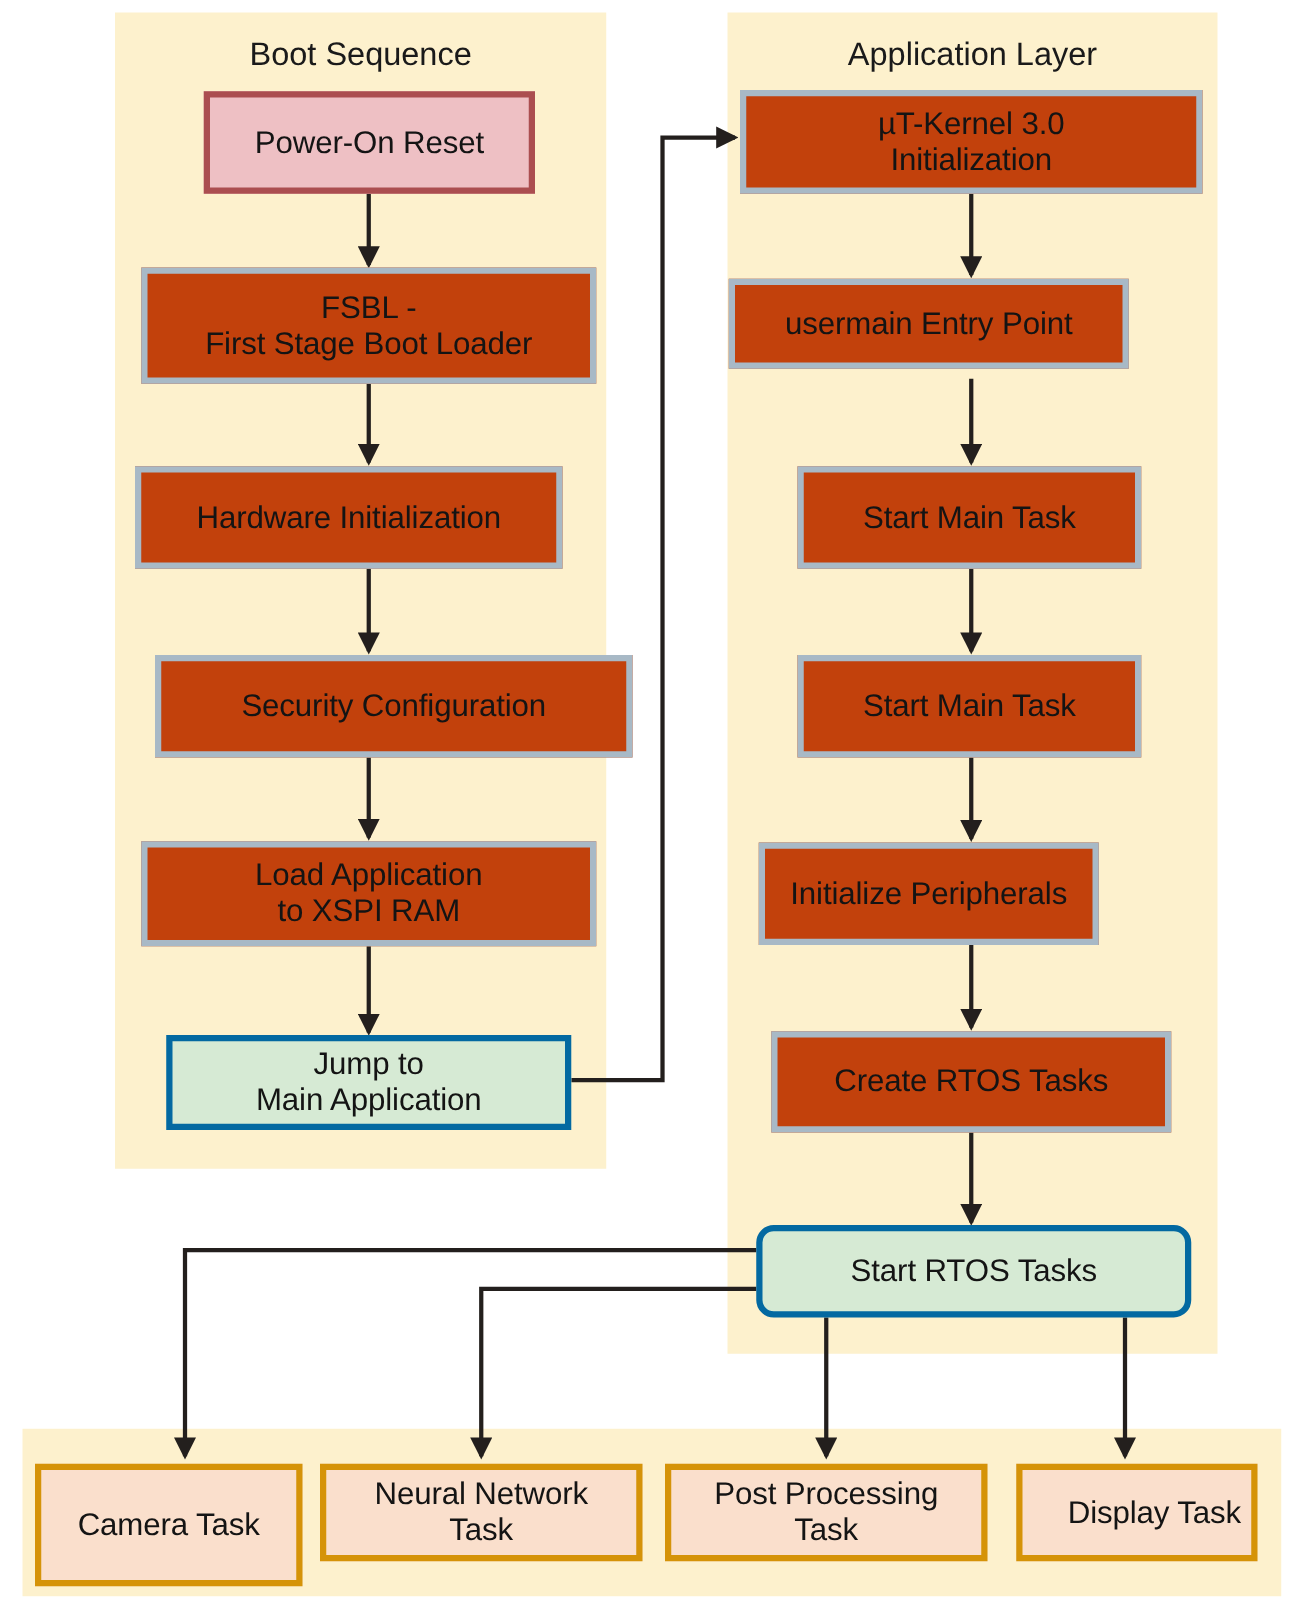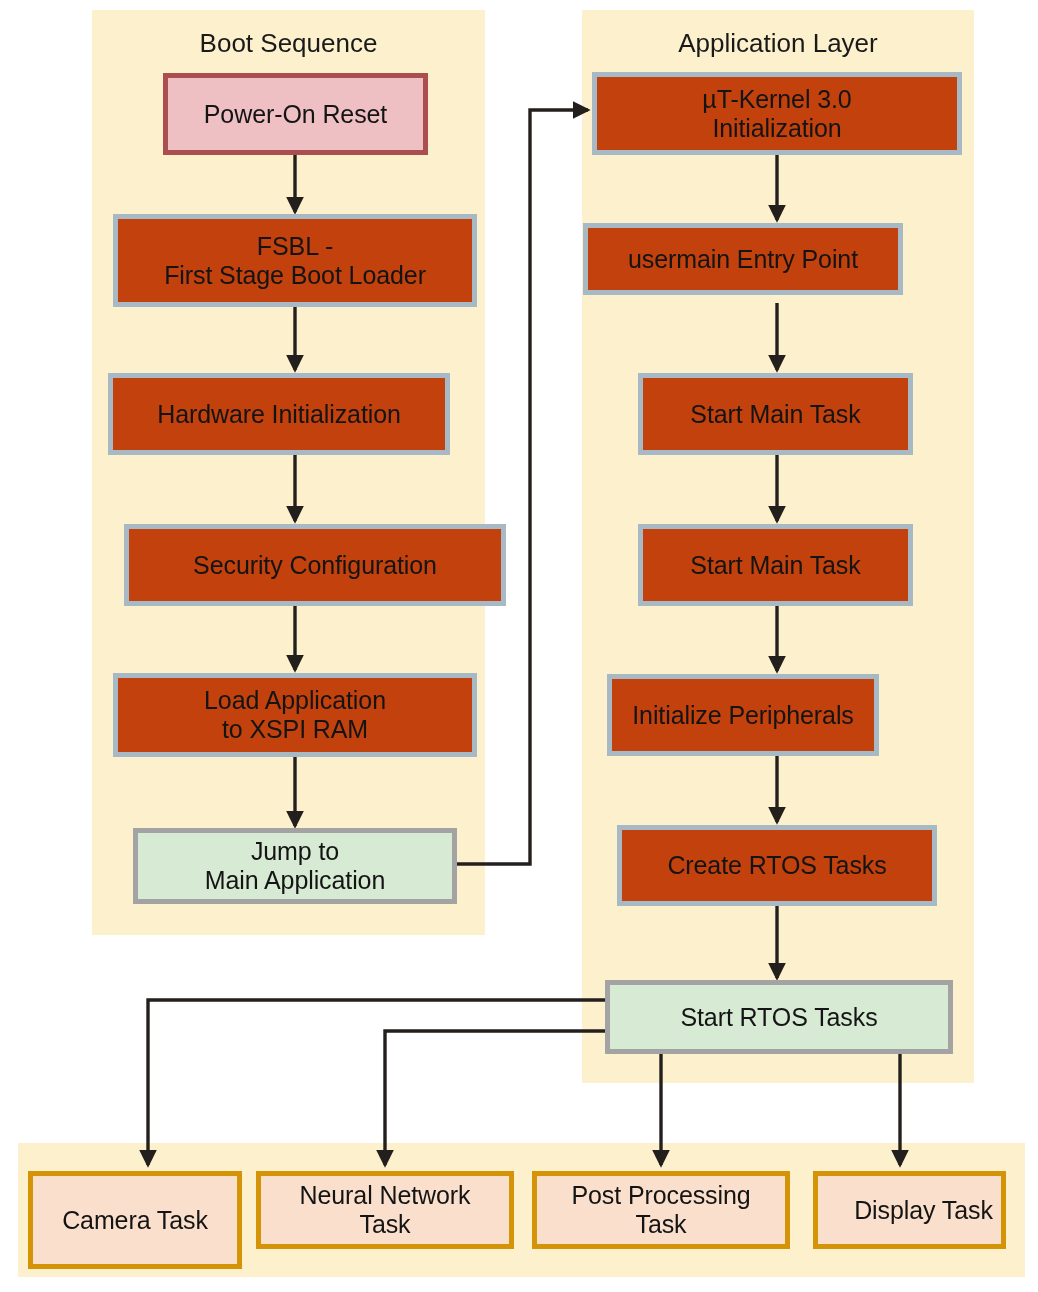--- a/index.html
+++ b/index.html
@@ -45,21 +45,21 @@
   .node.blue {
     background: #c2410c;
     border: 5px solid #a8b9c6;
   }
   .node.red {
     background: #eec0c4;
     border: 5px solid #ab4e50;
   }
   .node.green {
     background: #d6ead4;
-    border: 5px solid #a3a3a3;
+    border: 5px solid #0369a1;
   }
   .node.orange {
     background: #fadfcc;
     border: 5px solid #d59308;
   }
   .node span {
     display: block;
     padding: 0 4px;
   }
   svg.edges {
@@ -143,21 +143,21 @@
   </div>
   <div class="node blue" style="left:638px; top:524px; width:275px; height:82px;">
     <span>Start Main Task</span>
   </div>
   <div class="node blue" style="left:607px; top:674px; width:272px; height:82px;">
     <span>Initialize Peripherals</span>
   </div>
   <div class="node blue" style="left:617px; top:825px; width:320px; height:81px;">
     <span>Create RTOS Tasks</span>
   </div>
-  <div class="node green" style="left:605px; top:980px; width:348px; height:74px;">
+  <div class="node green" style="left:605px; top:980px; width:348px; height:74px;border-radius:14px;">
     <span>Start RTOS Tasks</span>
   </div>
 
   <div class="node orange" style="left:28px; top:1171px; width:214px; height:98px;">
     <span>Camera Task</span>
   </div>
   <div class="node orange" style="left:256px; top:1171px; width:258px; height:78px;">
     <span>Neural Network<br>Task</span>
   </div>
   <div class="node orange" style="left:532px; top:1171px; width:258px; height:78px;">

